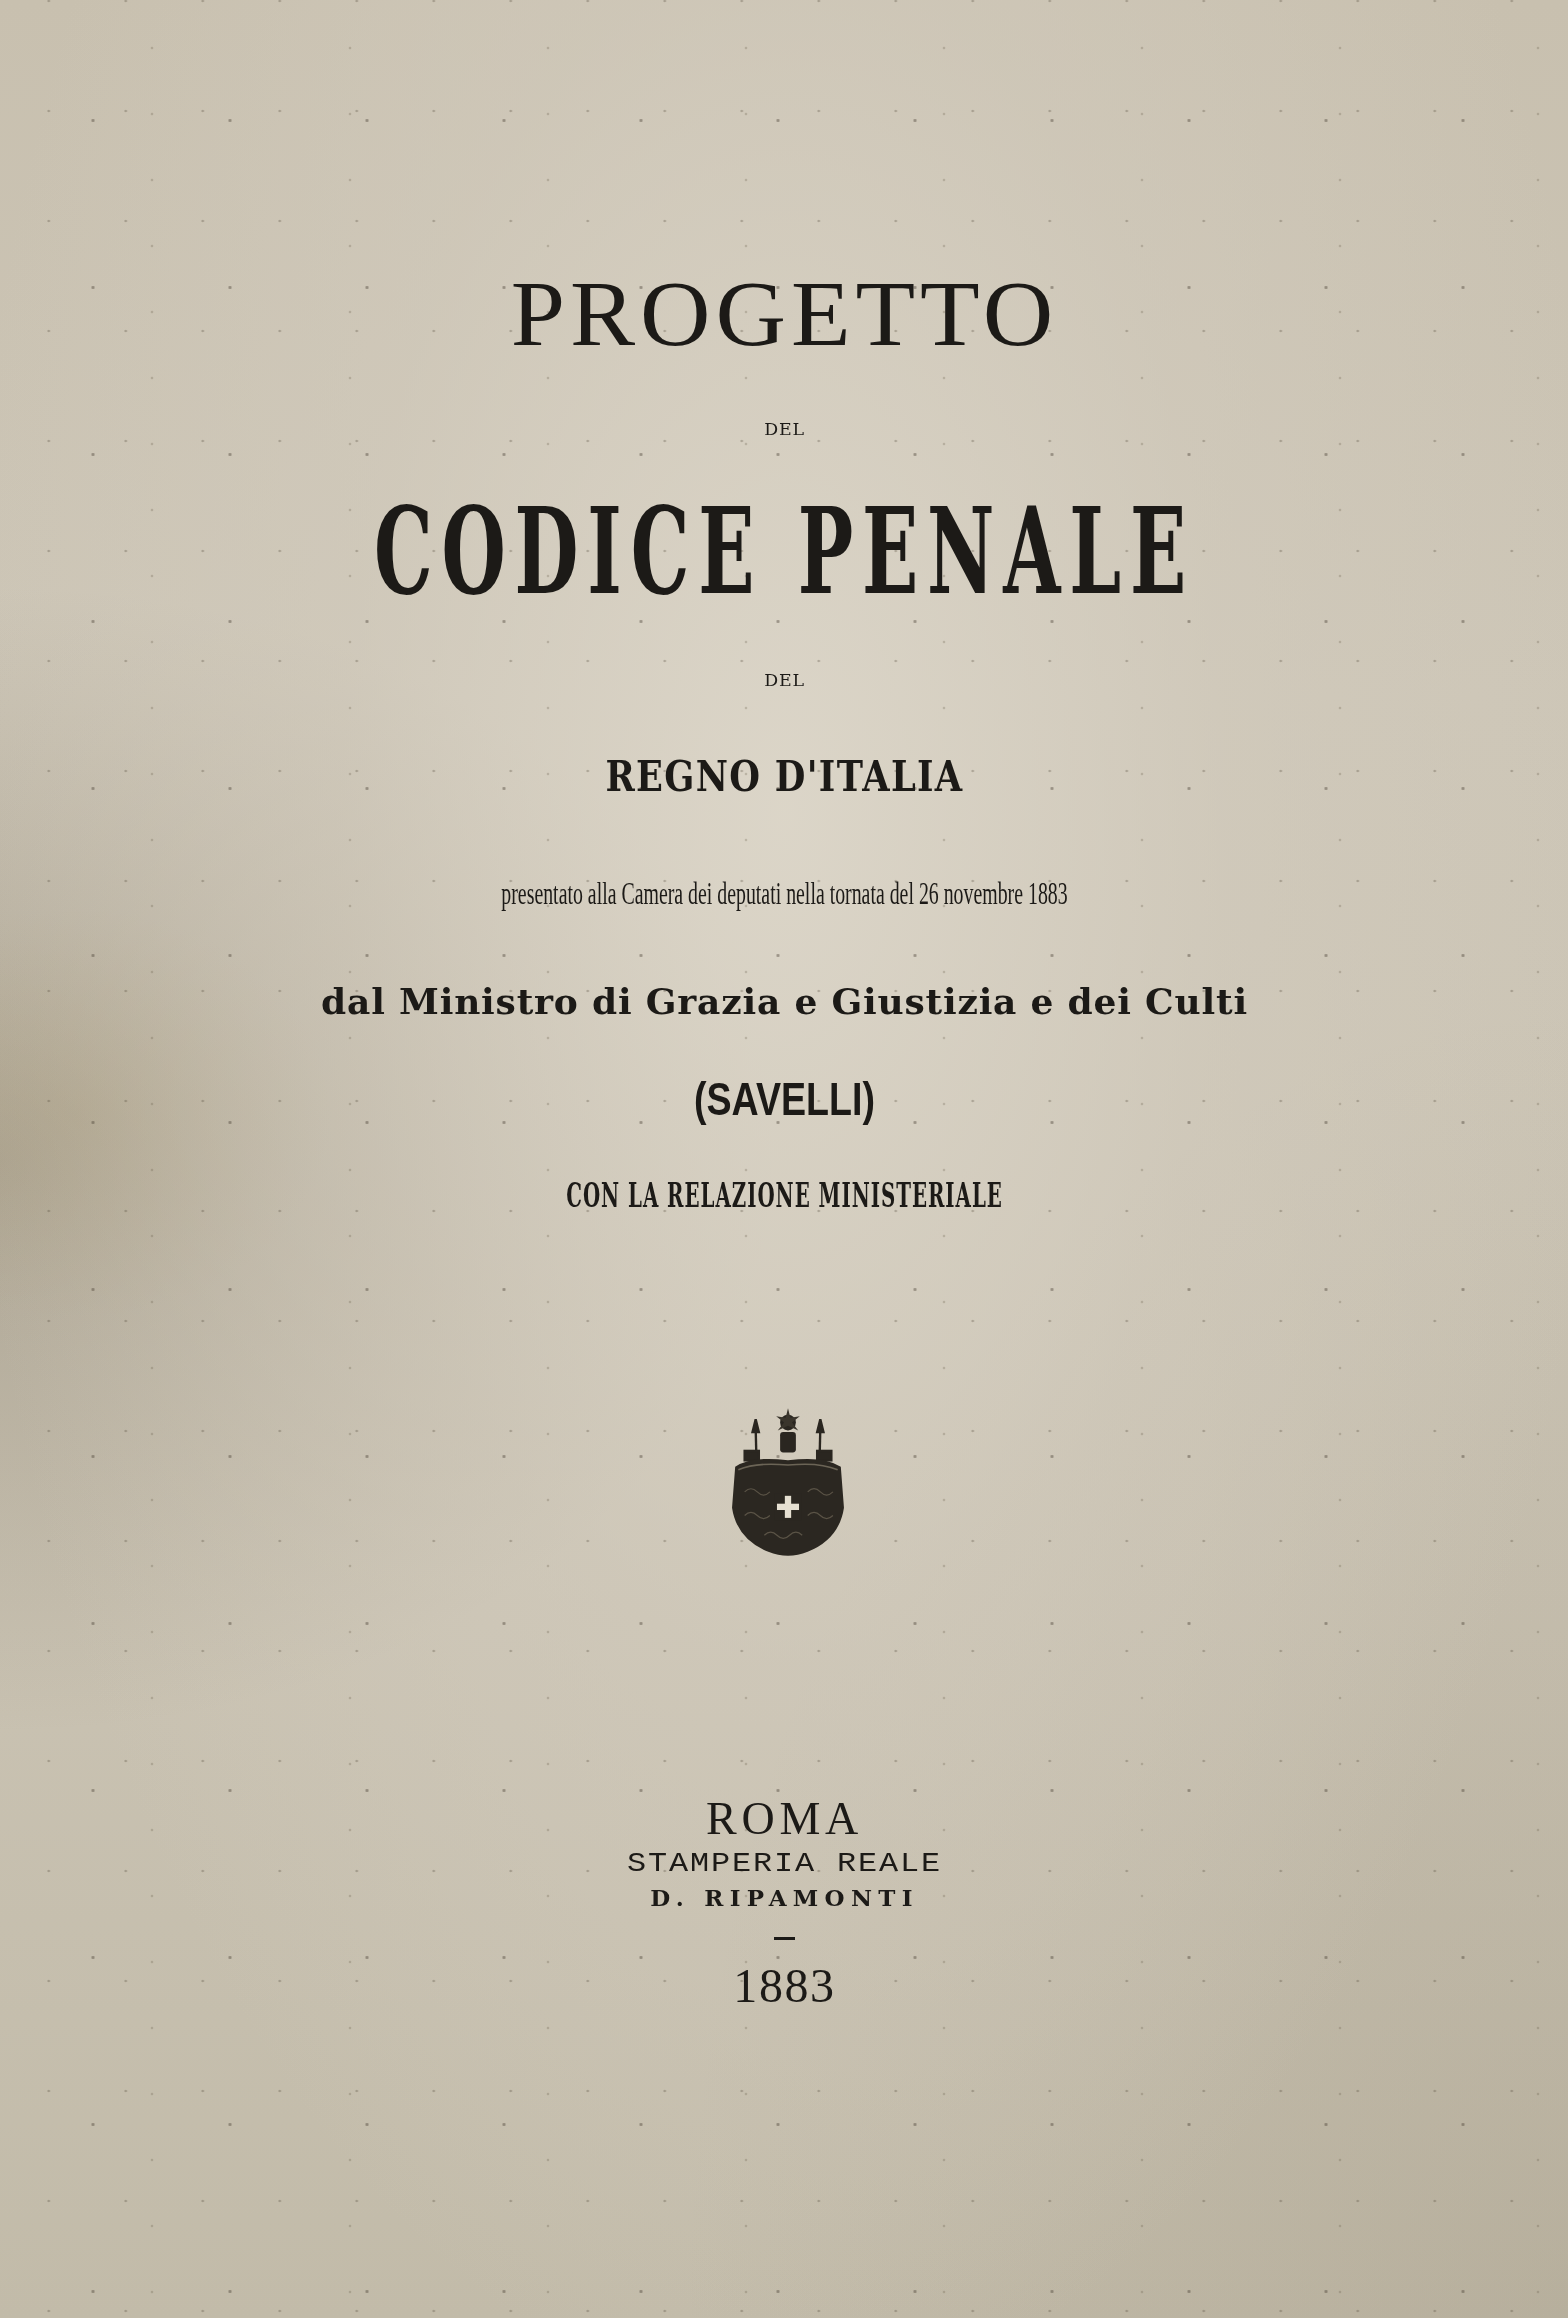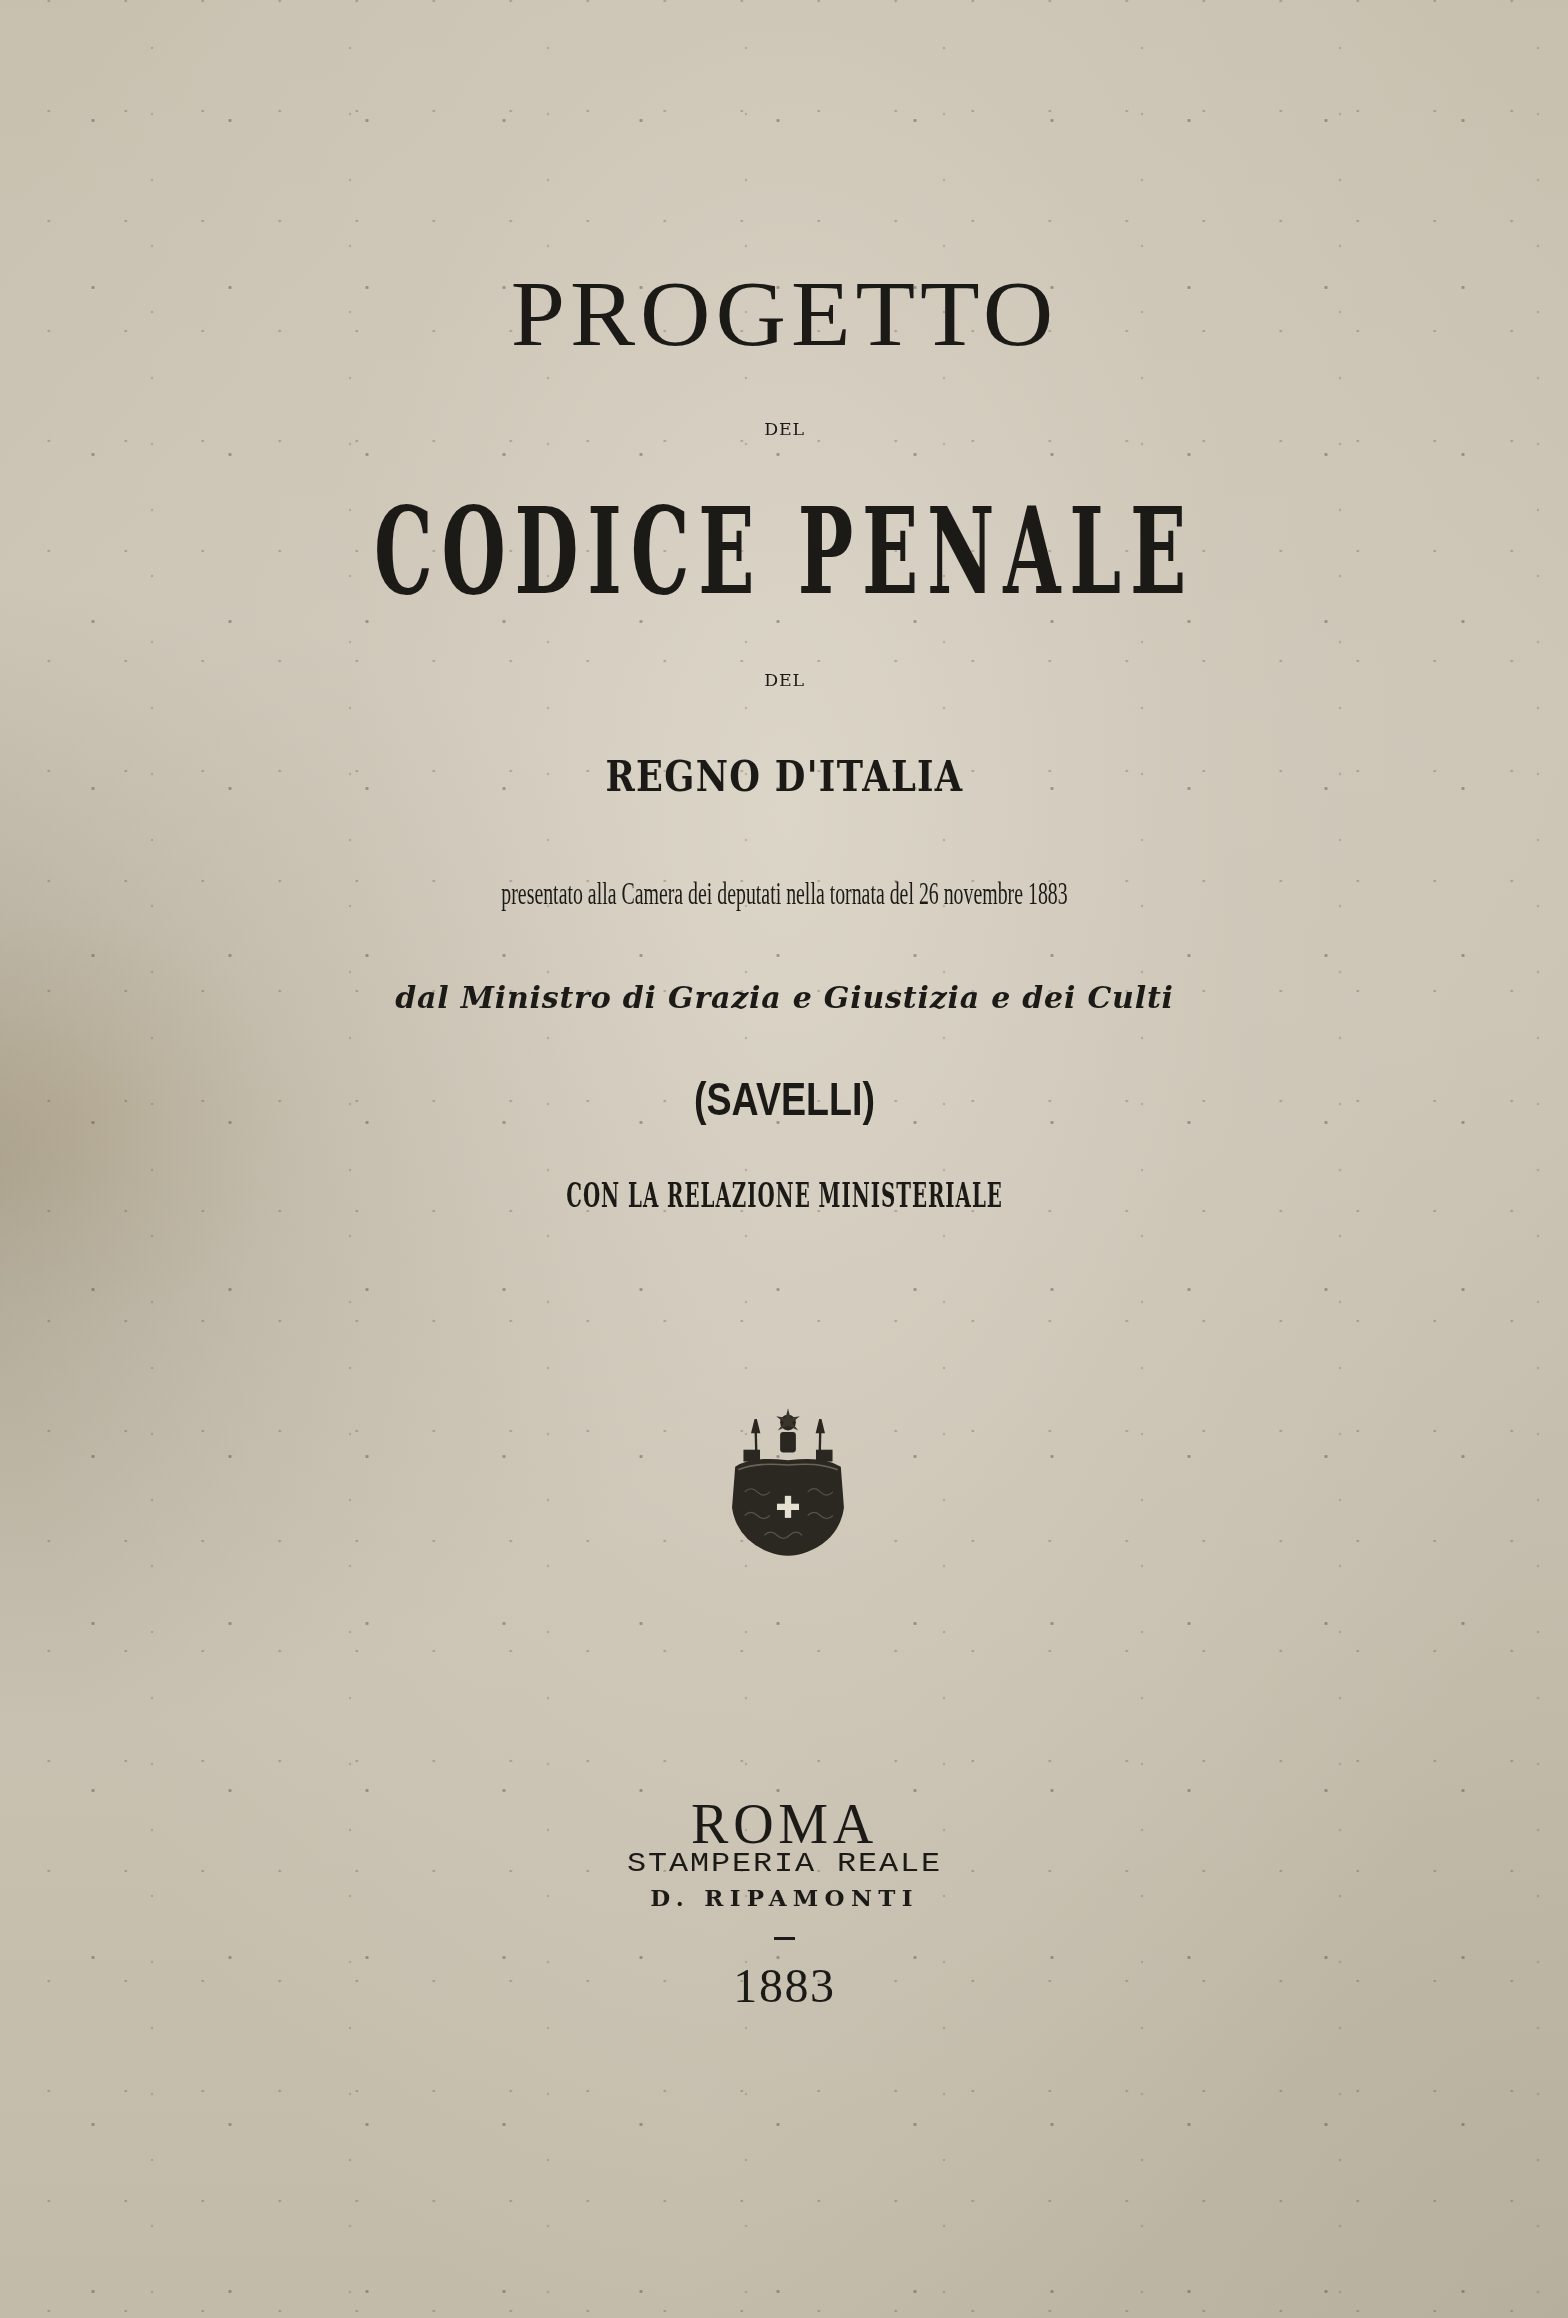--- a/index.html
+++ b/index.html
@@ -84,23 +84,22 @@
     }
     .presentato {
       top: 875px;
       font-family: "Liberation Serif", serif;
       font-size: 32px;
       transform: scaleX(0.62);
     }
     .ministro {
       top: 980px;
       font-family: "DejaVu Serif", serif;
-      font-style: italic;
-      font-weight: bold;
-      font-size: 30px;
+      font-weight: bold;
+      font-size: 36px;
       letter-spacing: 0.8px;
     }
     .savelli {
       top: 1071px;
       font-family: "Liberation Sans", sans-serif;
       font-size: 47px;
       font-weight: bold;
       transform: scaleX(0.8);
     }
     .relazione {
@@ -114,21 +113,21 @@
     .emblem {
       position: absolute;
       left: 721px;
       top: 1405px;
       width: 134px;
       height: 158px;
     }
     .roma {
       top: 1792px;
       font-family: "Liberation Serif", serif;
-      font-size: 56px;
+      font-size: 46px;
       letter-spacing: 4.7px;
     }
     .stamperia {
       top: 1849px;
       font-family: "Liberation Mono", monospace;
       font-size: 27px;
       letter-spacing: 1.6px;
       transform: scaleX(1.18);
     }
     .ripamonti {

